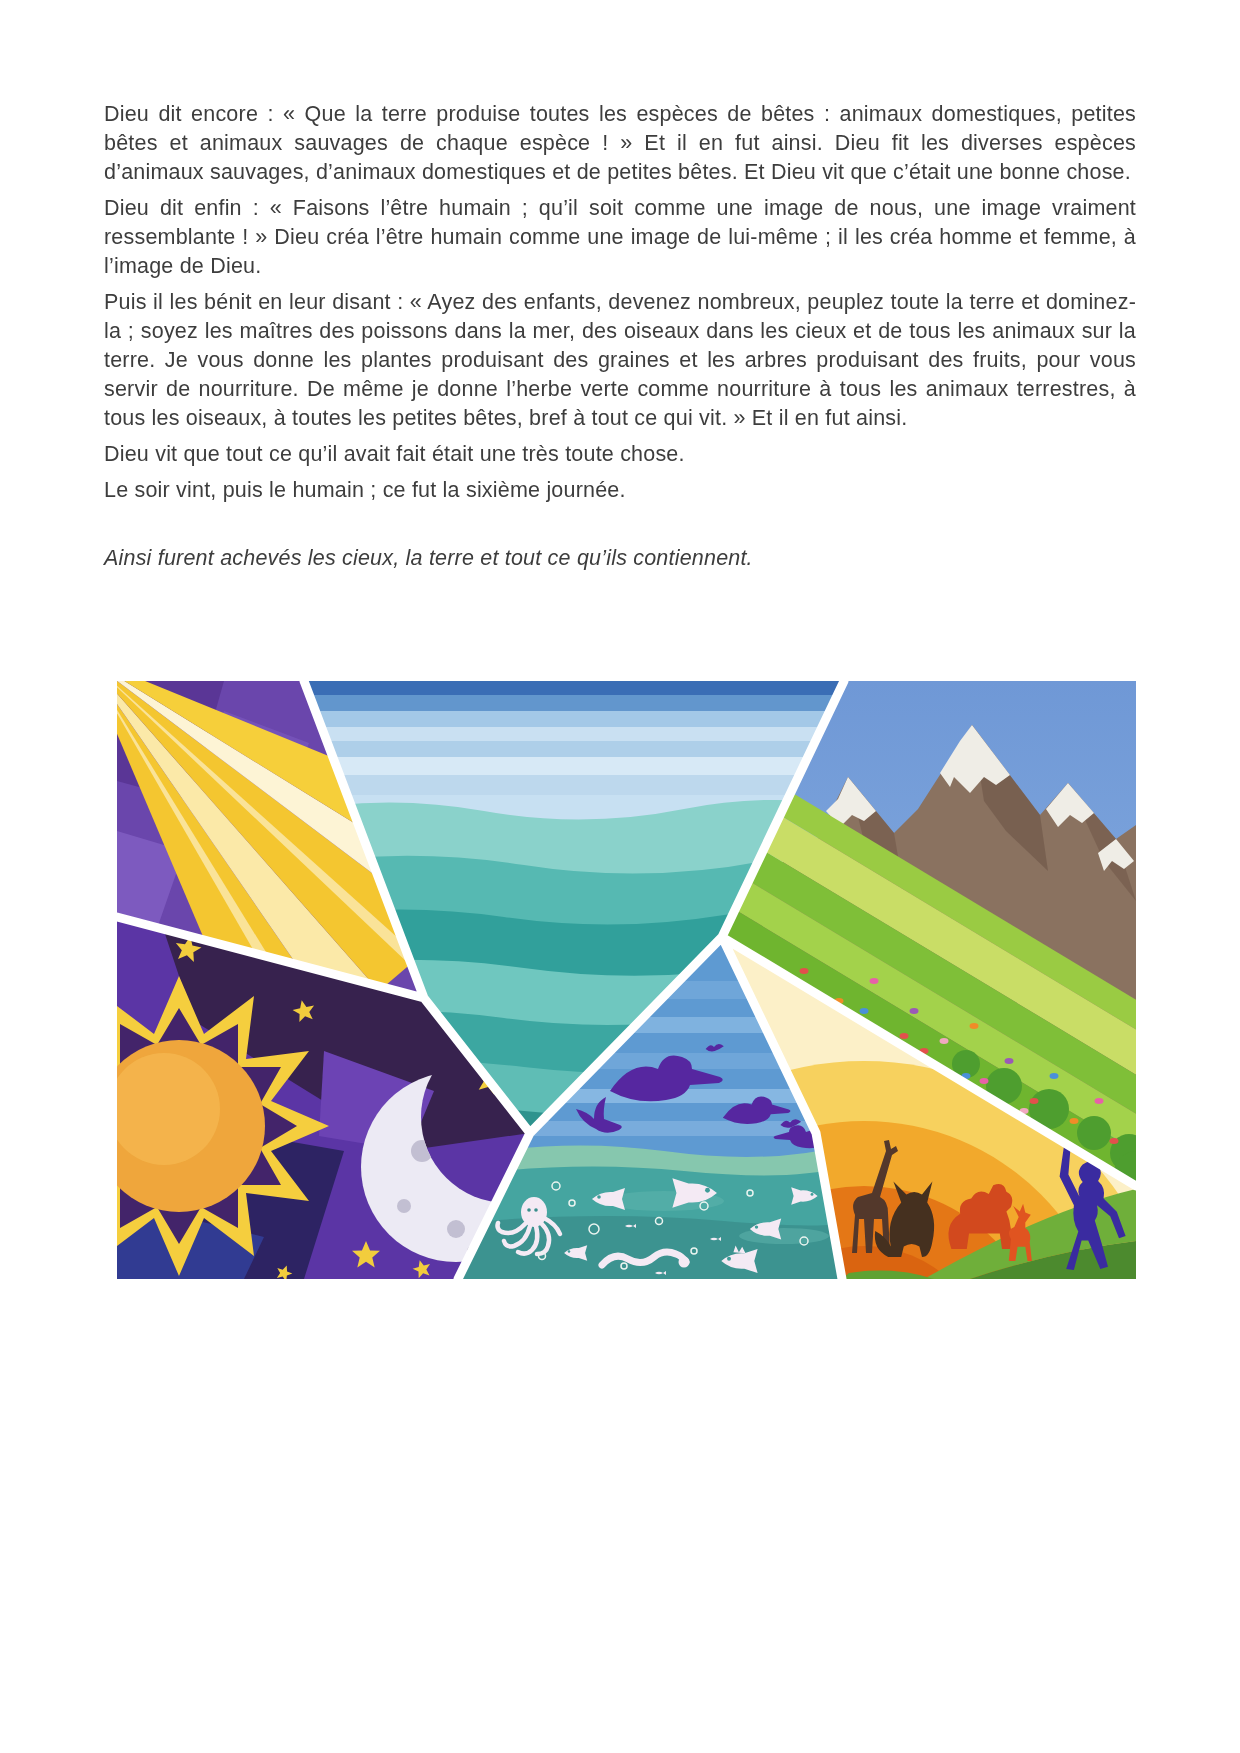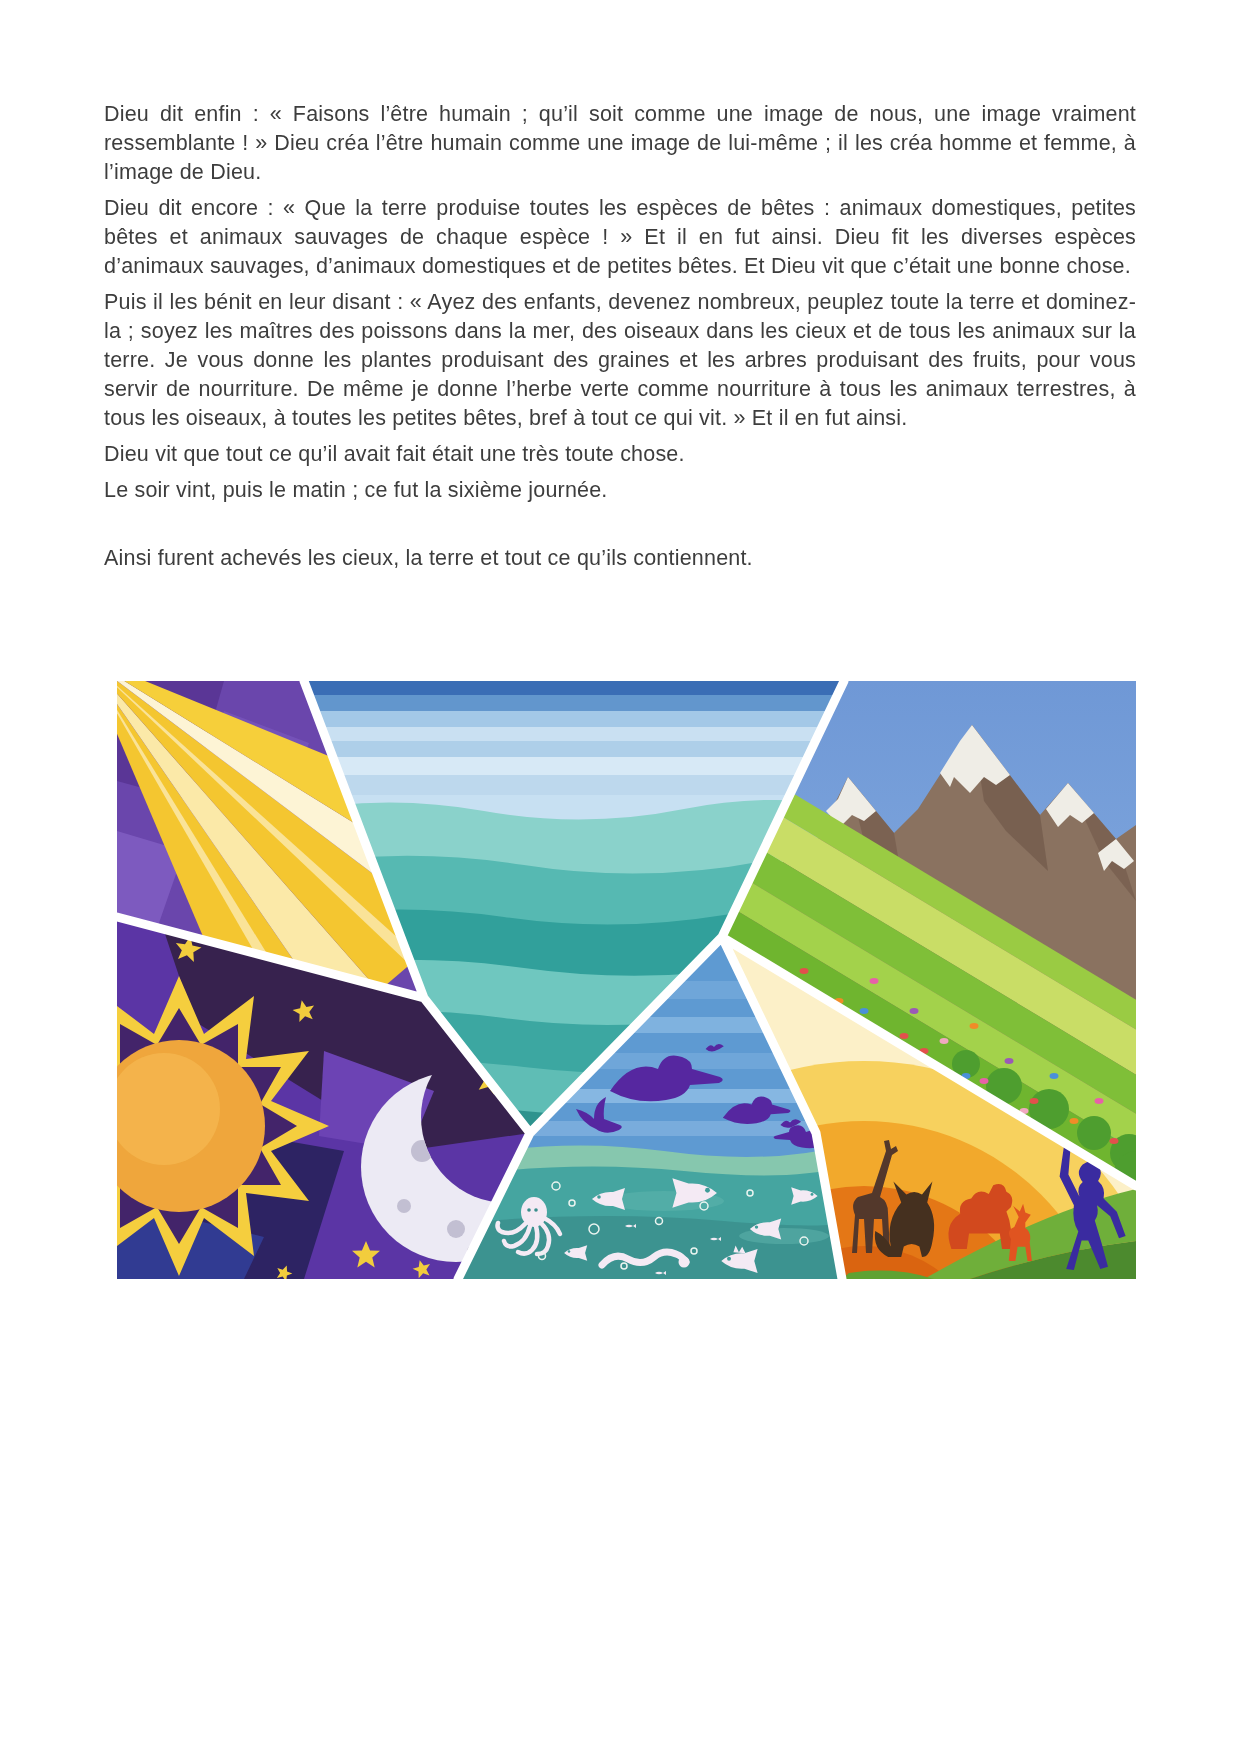--- a/index.html
+++ b/index.html
@@ -6,35 +6,35 @@
   body{width:1240px;font-family:"Liberation Sans",sans-serif;}
   .page{box-sizing:border-box;width:1240px;min-height:1753px;padding:100px 104px 180px 104px;}
   .textblock p{
     margin:0 0 7px 0;
     font-size:21.5px;
     line-height:29px;
     text-align:justify;
     color:#3d3d3d;
     letter-spacing:0.2px;
   }
-  .textblock p.gap{margin-top:39px;}
+  .textblock p.gap{margin-top:39px;font-style:italic;}
   figure.illustration{margin:108px 0 0 0;width:1032px;height:598px;}
   figure.illustration svg{display:block;}
 </style>
 </head>
 <body>
 
 <main class="page">
 
   <article class="textblock">
+    <p>Dieu dit encore : « Que la terre produise toutes les espèces de bêtes : animaux domestiques, petites bêtes et animaux sauvages de chaque espèce ! » Et il en fut ainsi. Dieu fit les diverses espèces d’animaux sauvages, d’animaux domestiques et de petites bêtes. Et Dieu vit que c’était une bonne chose.</p>
     <p>Dieu dit enfin : « Faisons l’être humain ; qu’il soit comme une image de nous, une image vraiment ressemblante ! » Dieu créa l’être humain comme une image de lui-même ; il les créa homme et femme, à l’image de Dieu.</p>
-    <p>Dieu dit encore : « Que la terre produise toutes les espèces de bêtes : animaux domestiques, petites bêtes et animaux sauvages de chaque espèce ! » Et il en fut ainsi. Dieu fit les diverses espèces d’animaux sauvages, d’animaux domestiques et de petites bêtes. Et Dieu vit que c’était une bonne chose.</p>
     <p>Puis il les bénit en leur disant : « Ayez des enfants, devenez nombreux, peuplez toute la terre et dominez-la ; soyez les maîtres des poissons dans la mer, des oiseaux dans les cieux et de tous les animaux sur la terre. Je vous donne les plantes produisant des graines et les arbres produisant des fruits, pour vous servir de nourriture. De même je donne l’herbe verte comme nourriture à tous les animaux terrestres, à tous les oiseaux, à toutes les petites bêtes, bref à tout ce qui vit. » Et il en fut ainsi.</p>
     <p>Dieu vit que tout ce qu’il avait fait était une très toute chose.</p>
-    <p>Le soir vint, puis le matin ; ce fut la sixième journée.</p>
+    <p>Le soir vint, puis le humain ; ce fut la sixième journée.</p>
     <p class="gap">Ainsi furent achevés les cieux, la terre et tout ce qu’ils contiennent.</p>
   </article>
 
   <figure class="illustration">
     <svg width="1032" height="598" viewBox="0 0 1032 598">
       <defs>
         <clipPath id="cpA">
             <polygon points="13,0 200,0 320,317 13,236"></polygon>
           </clipPath>
         <clipPath id="cpB">

